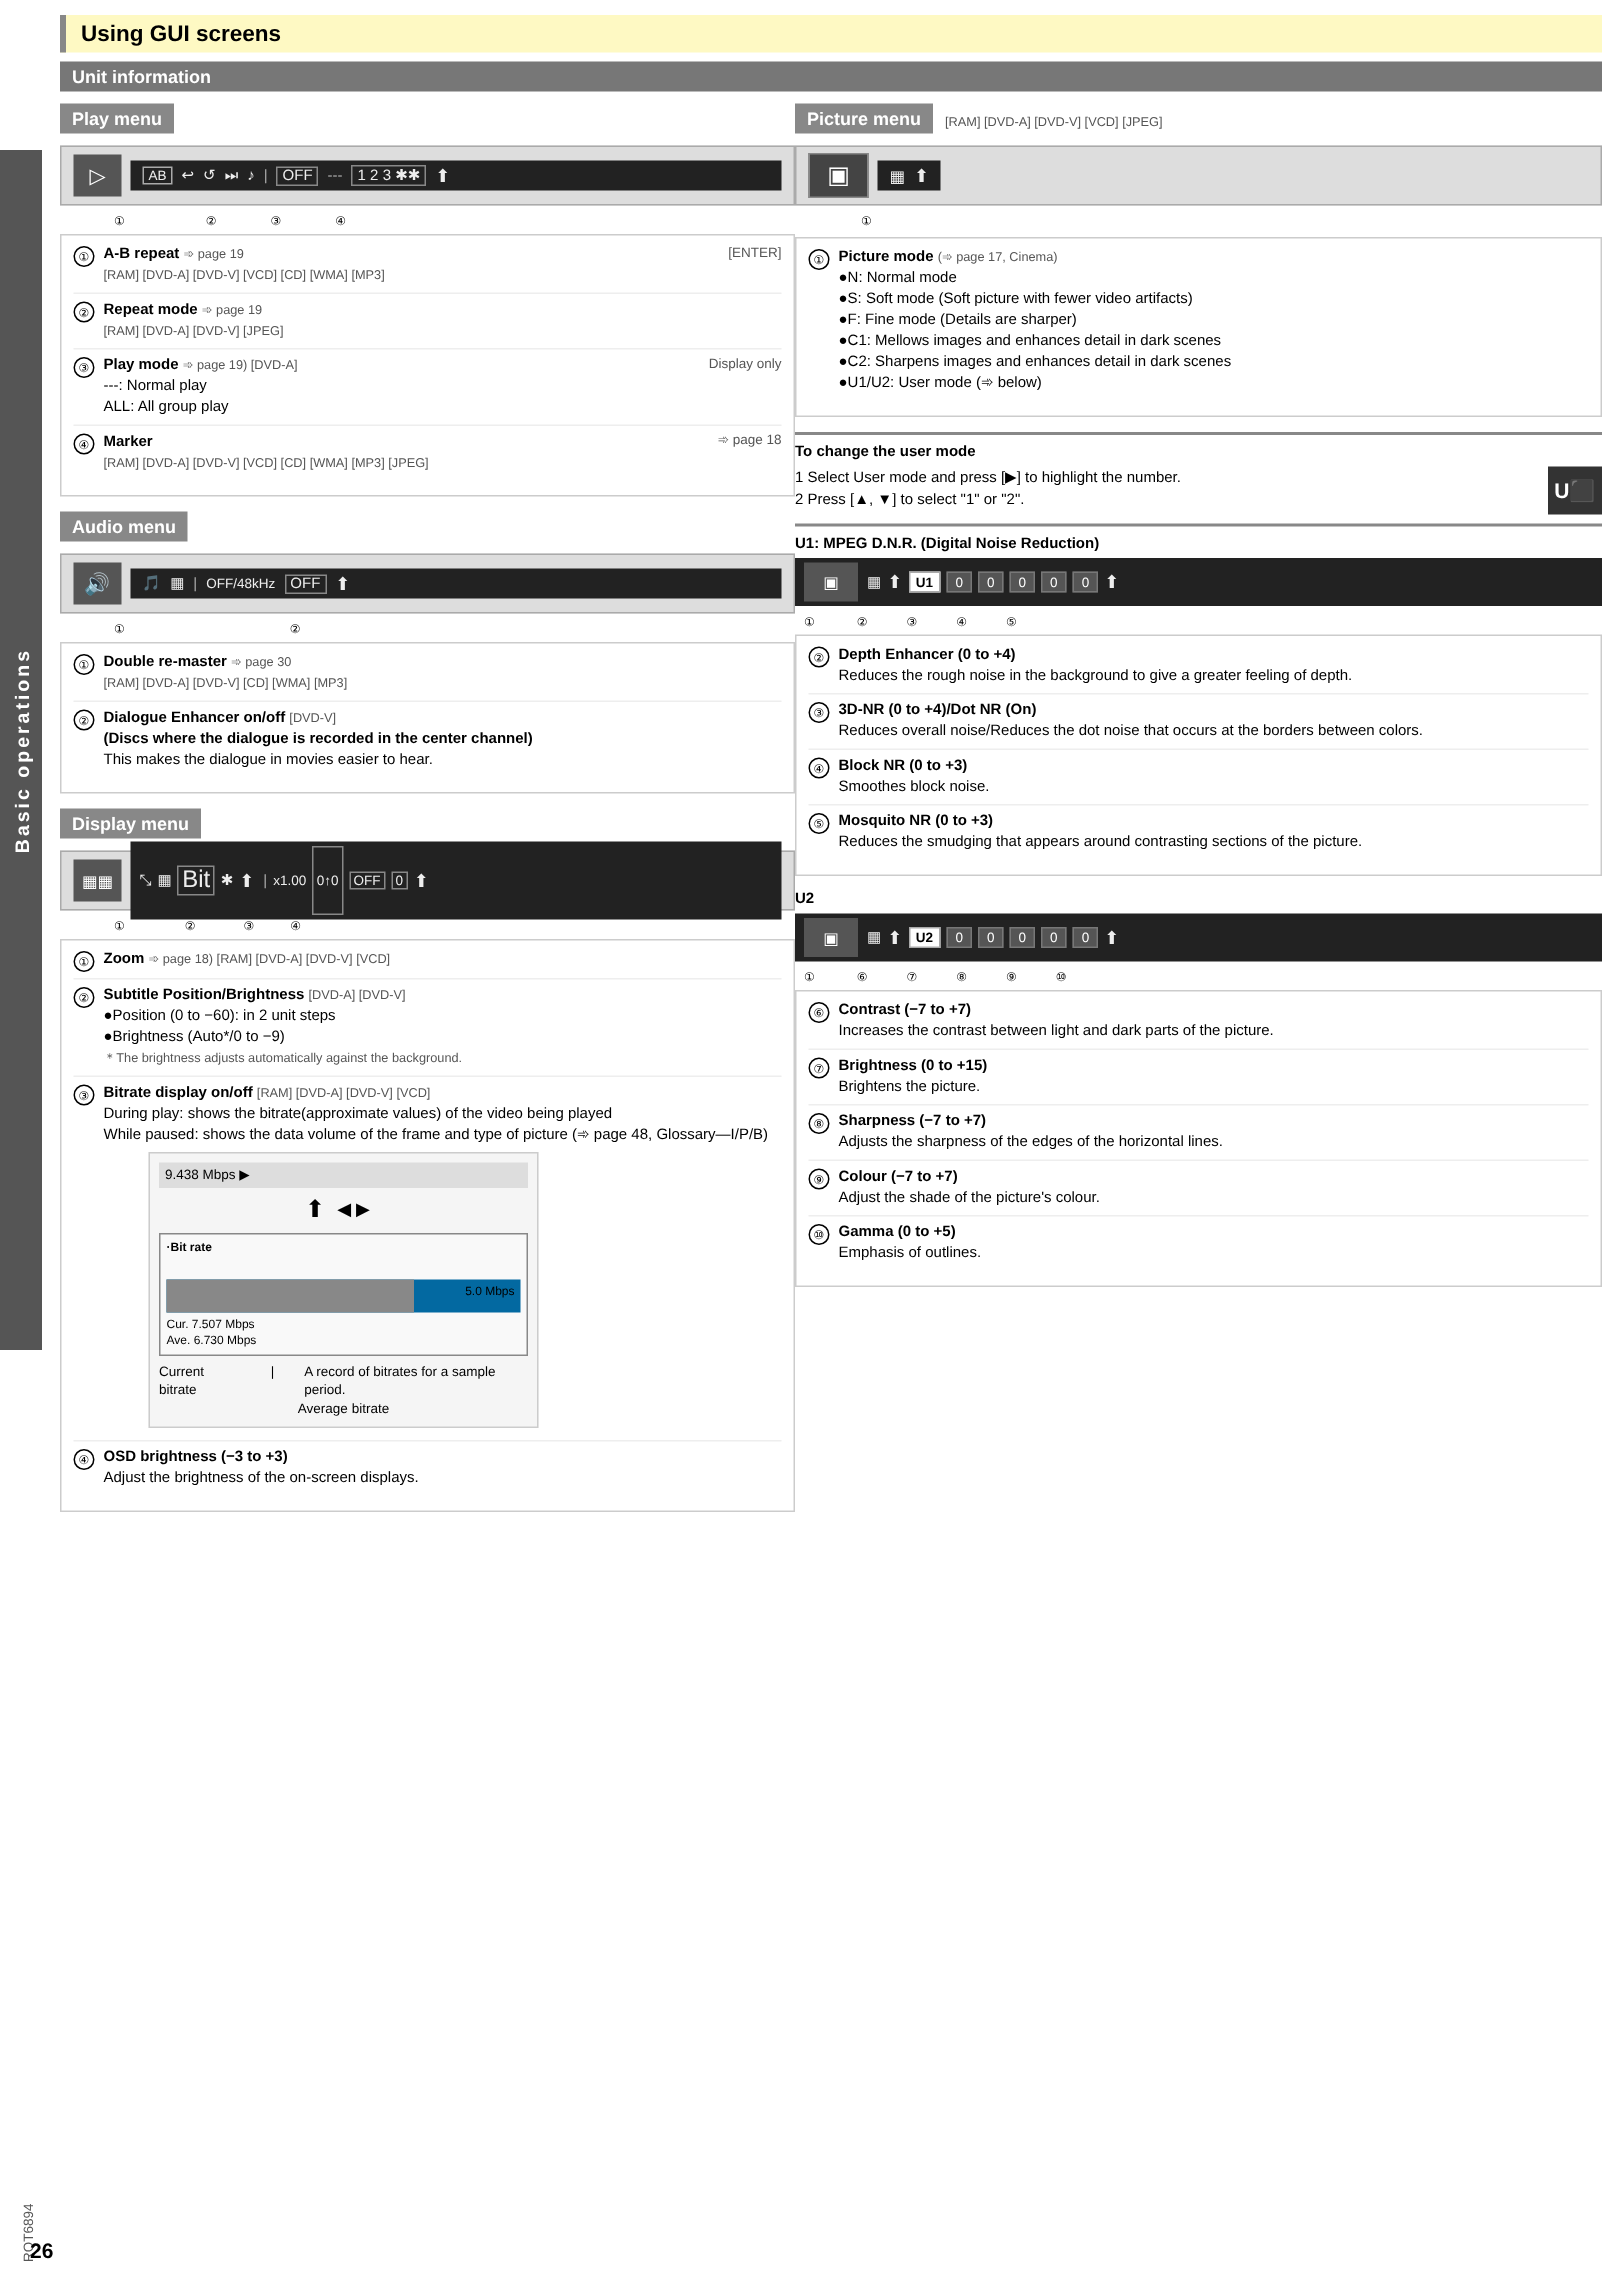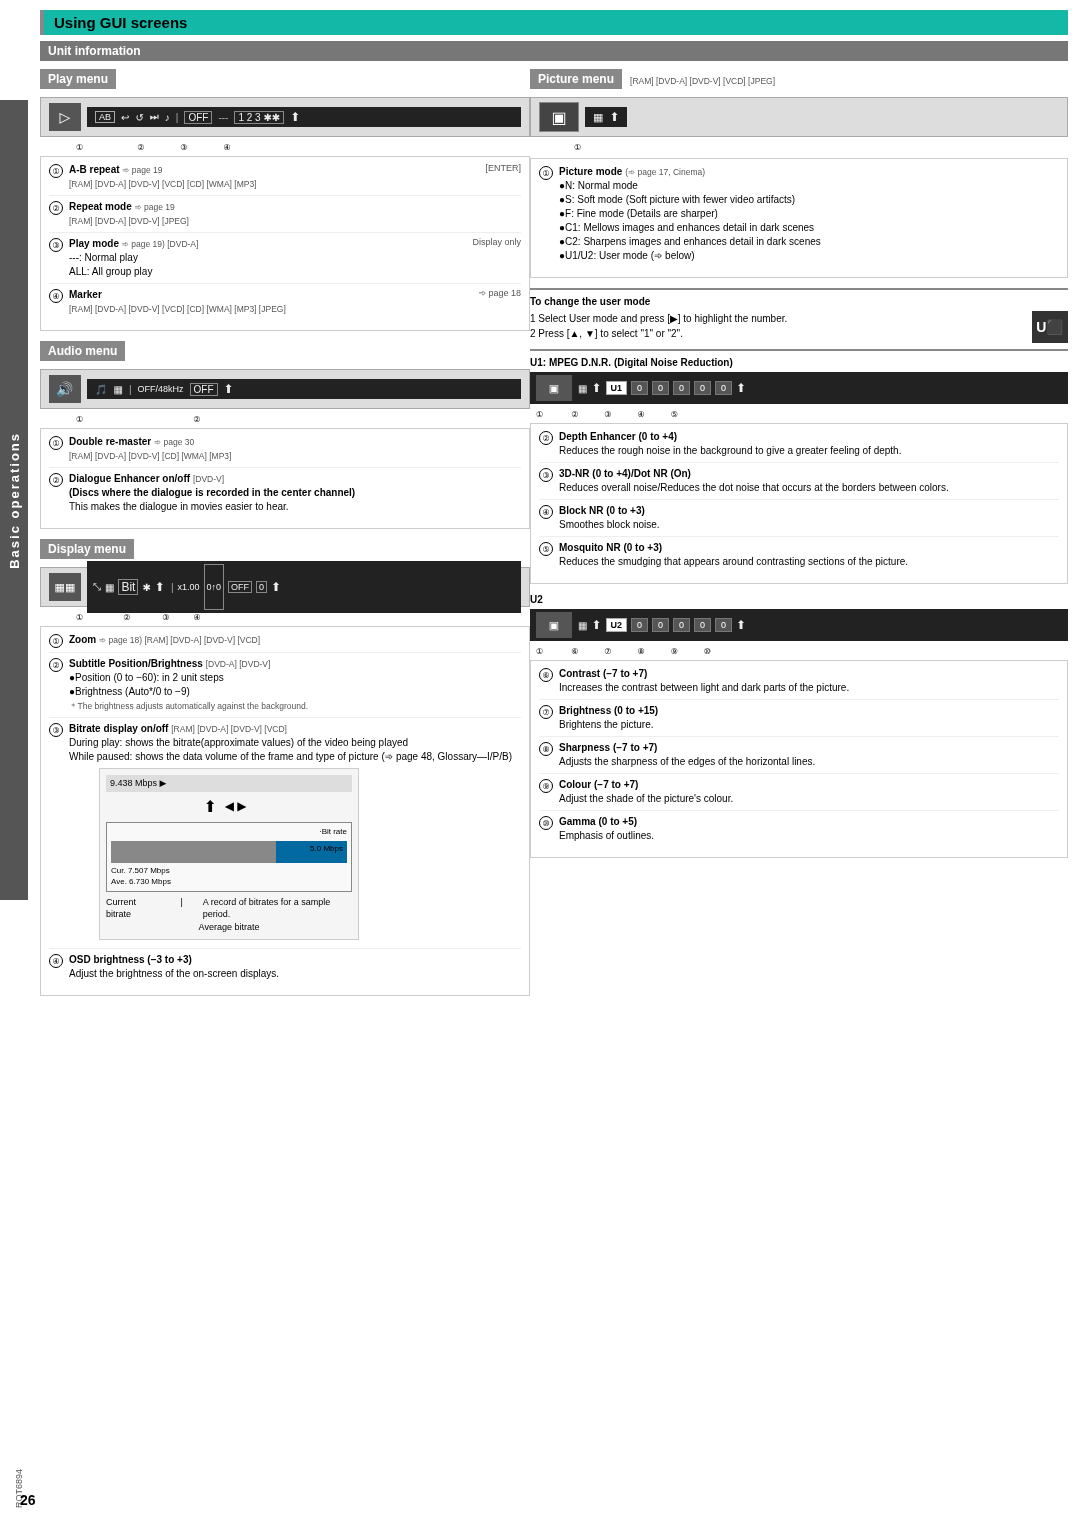--- a/index.html
+++ b/index.html
@@ -61,21 +61,21 @@
     }
 
     
     .main-content {
       margin-left: 30px;
       padding: 10px 12px 30px 10px;
     }
 
     
     .page-title {
-      background: #14b8a6;
+      background: #fef9c3;
       border-left: 4px solid #888;
       padding: 4px 10px;
       font-size: 15px;
       font-weight: bold;
       margin-bottom: 6px;
     }
 
     .section-title {
       background: #888;
       color: #fff;
@@ -380,21 +380,21 @@
             <span class="section-title">Display menu</span>
           </div>
 
           <div class="menu-img">
             <div style="background:#555; width:32px; height:28px; display:flex; align-items:center; justify-content:center;">
               <span style="color:#fff; font-size:11px;">▦▦</span>
             </div>
             <div style="background:#222; color:#eee; display:flex; align-items:center; gap:4px; padding:3px 6px; flex:1; font-size:10px;">
               <span style="font-size:10px;">⤡</span>
               <span style="font-size:10px;">▦</span>
-              <span style="font-size:12px; border:1px solid #888; padding:0 2px;">Bit</span>
+              <span style="font-size:16px; border:1px solid #888; padding:0 2px;">Bit</span>
               <span style="font-size:10px;">✱</span>
               <span style="font-size:12px;">⬆</span>
               <span style="color:#aaa; margin-left:2px;">|</span>
               <span style="font-size:9px;">x1.00</span>
               <span style="font-size:9px; border:1px solid #888; padding:17px 2px;">0↑0</span>
               <span style="font-size:9px; border:1px solid #888; padding:0 2px;">OFF</span>
               <span style="font-size:9px; border:1px solid #888; padding:0 2px;">0</span>
               <span style="font-size:12px;">⬆</span>
             </div>
           </div>
@@ -434,21 +434,21 @@
                 
                 <div class="bitrate-diagram">
                   <div class="bitrate-header">
                     <span>9.438 Mbps ▶</span>
                   </div>
                   <div style="display:flex; align-items:center; justify-content:center; margin: 4px 0;">
                     <span style="font-size:16px;">⬆</span>
                     <span style="font-size:12px; margin:0 8px;">◀  ▶</span>
                   </div>
                   <div style="border:1px solid #888; padding:3px 4px; background:#f9f9f9; position:relative;">
-                    <div style="font-size:8px; font-weight:normal; margin-bottom:4px;text-align:right;">·Bit rate</div>
+                    <div style="font-size:8px; font-weight:bold; margin-bottom:16px;">·Bit rate</div>
                     <div style="height:22px; background:#0369a1; position:relative; margin-bottom:2px;">
                       <div style="height:100%; width:70%; background:#888;"></div>
                       <span style="position:absolute; right:4px; top:2px; font-size:8px;">5.0 Mbps</span>
                     </div>
                     <div style="font-size:8px;">
                       <span>Cur. 7.507 Mbps</span><br>
                       <span>Ave. 6.730 Mbps</span>
                     </div>
                   </div>
                   <div class="diagram-labels">

